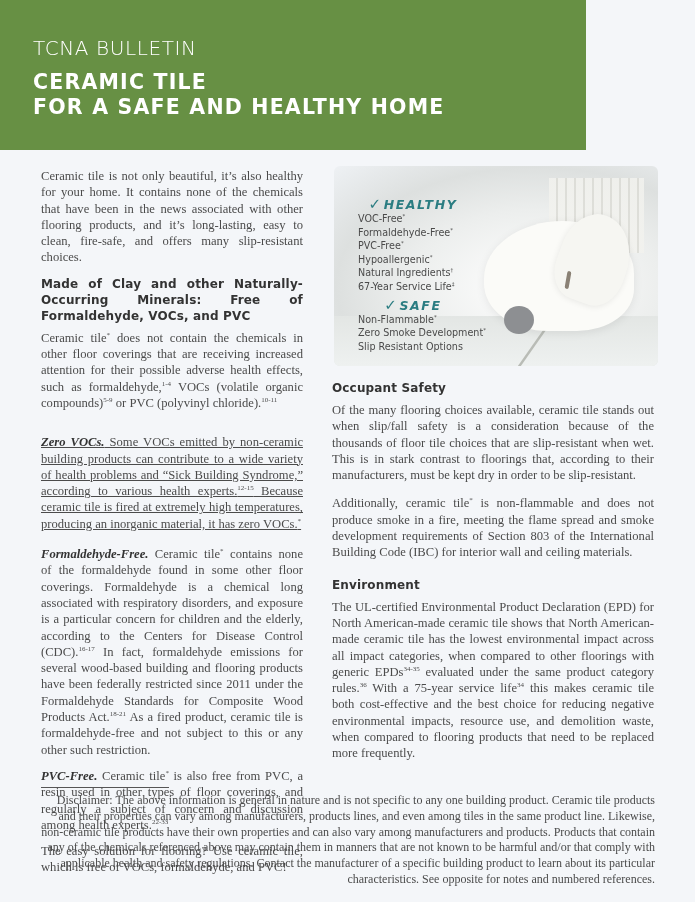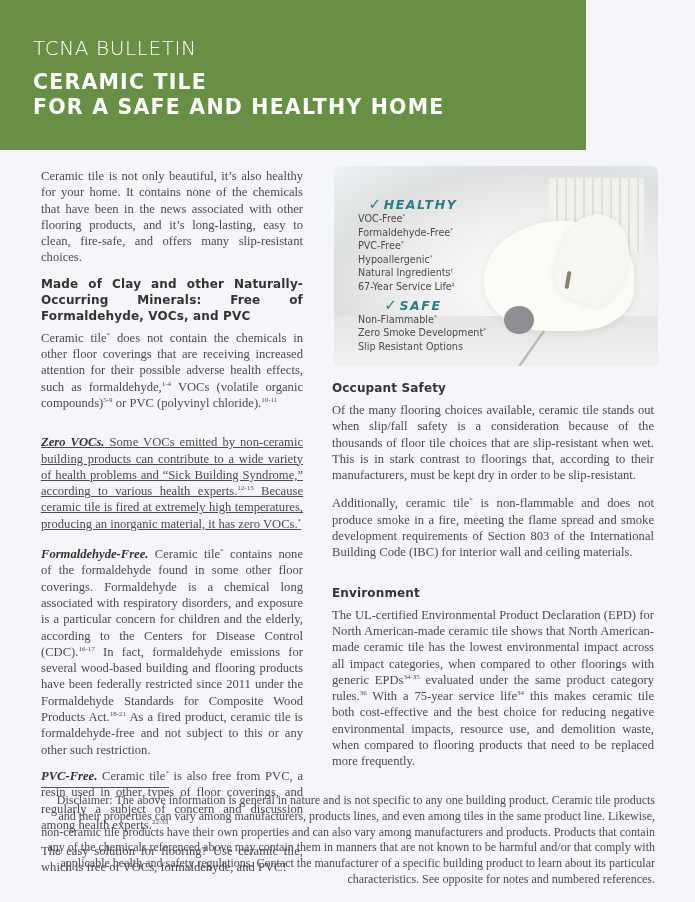--- a/index.html
+++ b/index.html
@@ -152,18 +152,18 @@
     <li><span>Zero Smoke Development</span><sup>*</sup></li>
     <li><span>Slip Resistant Options</span><sup></sup></li>
   </ul>
 </div>
 
 <div class="col col-right">
   <h3>Occupant Safety</h3>
   <p>Of the many flooring choices available, ceramic tile stands out when slip/fall safety is a consideration because of the thousands of floor tile choices that are slip-resistant when wet. This is in stark contrast to floorings that, according to their manufacturers, must be kept dry in order to be slip-resistant.</p>
   <p style="margin-top:12px;"><span>Additionally, ceramic tile</span><sup>*</sup><span> is non-flammable and does not produce smoke in a fire, meeting the flame spread and smoke development requirements of Section 803 of the International Building Code (IBC) for interior wall and ceiling materials.</span></p>
 
-  <h3 style="margin-top:24px;">Environment</h3>
+  <h3 style="margin-top:16px;">Environment</h3>
   <p><span>The UL-certified Environmental Product Declaration (EPD) for North American-made ceramic tile shows that North American-made ceramic tile has the lowest environmental impact across all impact categories, when compared to other floorings with generic EPDs</span><sup>34-35</sup><span> evaluated under the same product category rules.</span><sup>36</sup><span> With a 75-year service life</span><sup>34</sup><span> this makes ceramic tile both cost-effective and the best choice for reducing negative environmental impacts, resource use, and demolition waste, when compared to flooring products that need to be replaced more frequently.</span></p>
 </div>
 
 <div class="disclaimer-rule"></div>
 <p class="disclaimer">Disclaimer: The above information is general in nature and is not specific to any one building product. Ceramic tile products and their properties can vary among manufacturers, products lines, and even among tiles in the same product line. Likewise, non-ceramic tile products have their own properties and can also vary among manufacturers and products. Products that contain any of the chemicals referenced above may contain them in manners that are not known to be harmful and/or that comply with applicable health and safety regulations. Contact the manufacturer of a specific building product to learn about its particular characteristics. See opposite for notes and numbered references.</p>
 
 </body></html>

